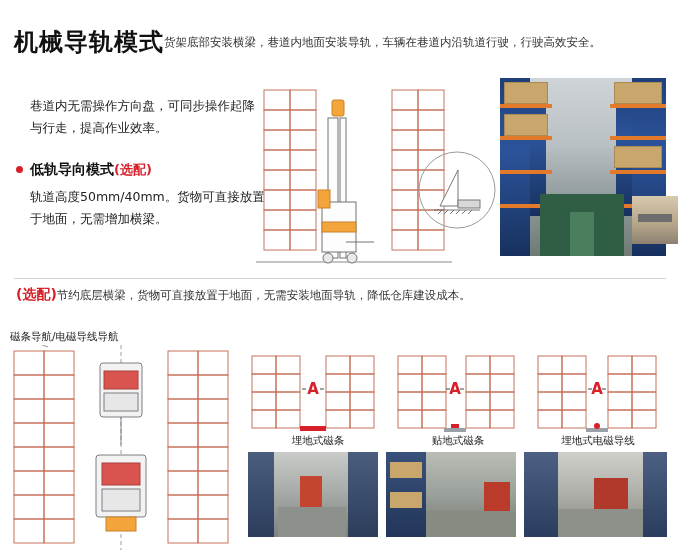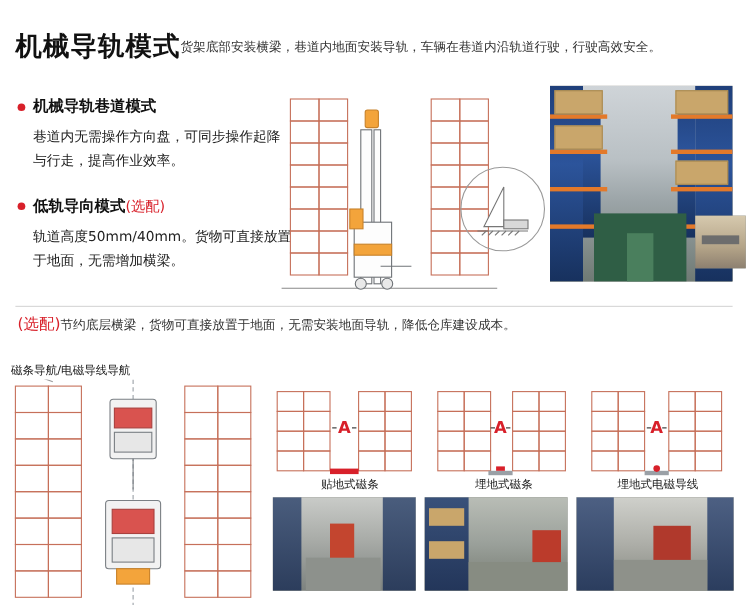--- a/index.html
+++ b/index.html
@@ -61,21 +61,21 @@
   .dot {
     width: 7px;
     height: 7px;
     border-radius: 50%;
     background: #d8202a;
     margin-right: 7px;
     flex: none;
   }
   .opt {
     color: #d8202a;
-    font-weight: normal;
+    font-weight: bold;
     font-size: 13px;
   }
   .bullet-body {
     font-size: 12.5px;
     line-height: 1.75;
     color: #222;
     margin-top: 7px;
     margin-left: 14px;
   }
 
@@ -179,24 +179,20 @@
 
 <div class="page">
 
   <div class="sec1-head">
     <div class="sec-title">机械导轨模式</div>
     <div class="sec-sub">货架底部安装横梁，巷道内地面安装导轨，车辆在巷道内沿轨道行驶，行驶高效安全。</div>
   </div>
 
   <div class="bullets">
     <div class="bullet-item">
-      <div class="bullet-title">
-        <span class="dot"></span>
-        <span>机械导轨巷道模式</span>
-      </div>
       <div class="bullet-body">巷道内无需操作方向盘，可同步操作起降与行走，提高作业效率。</div>
     </div>
     <div class="bullet-item">
       <div class="bullet-title">
         <span class="dot"></span>
         <span>低轨导向模式</span>
         <span class="opt">(选配)</span>
       </div>
       <div class="bullet-body">轨道高度50mm/40mm。货物可直接放置于地面，无需增加横梁。</div>
     </div>
@@ -453,22 +449,22 @@
         <rect x="52" y="74" width="26" height="5" fill="#d8202a"></rect>
         <rect x="196" y="76" width="22" height="4" fill="#9aa0a6"></rect>
         <rect x="203" y="72" width="8" height="4" fill="#d8202a"></rect>
         <rect x="338" y="76" width="22" height="4" fill="#9aa0a6"></rect>
         <circle cx="349" cy="74" r="3" fill="#d8202a"></circle>
       </g>
     </svg>
   </div>
 
   <div class="cap-row">
+    <div>埋地式磁条</div>
     <div>贴地式磁条</div>
-    <div>埋地式磁条</div>
     <div>埋地式电磁导线</div>
   </div>
 
   <div class="photo" id="photo-m1">
     <div style="position:absolute;inset:0;background:linear-gradient(180deg,#c9cbc8 0%,#a9aca8 45%,#7d827f 100%);"></div>
     <div style="position:absolute;left:0;top:0;width:26px;height:100%;background:linear-gradient(180deg,#4a5d7d,#2c3d5c);"></div>
     <div style="position:absolute;right:0;top:0;width:30px;height:100%;background:linear-gradient(180deg,#4a5d7d,#2c3d5c);"></div>
     <div style="position:absolute;left:52px;top:24px;width:22px;height:48px;background:#c3452f;"></div>
     <div style="position:absolute;left:30px;right:32px;bottom:0;height:30px;background:#8d918c;"></div>
 

